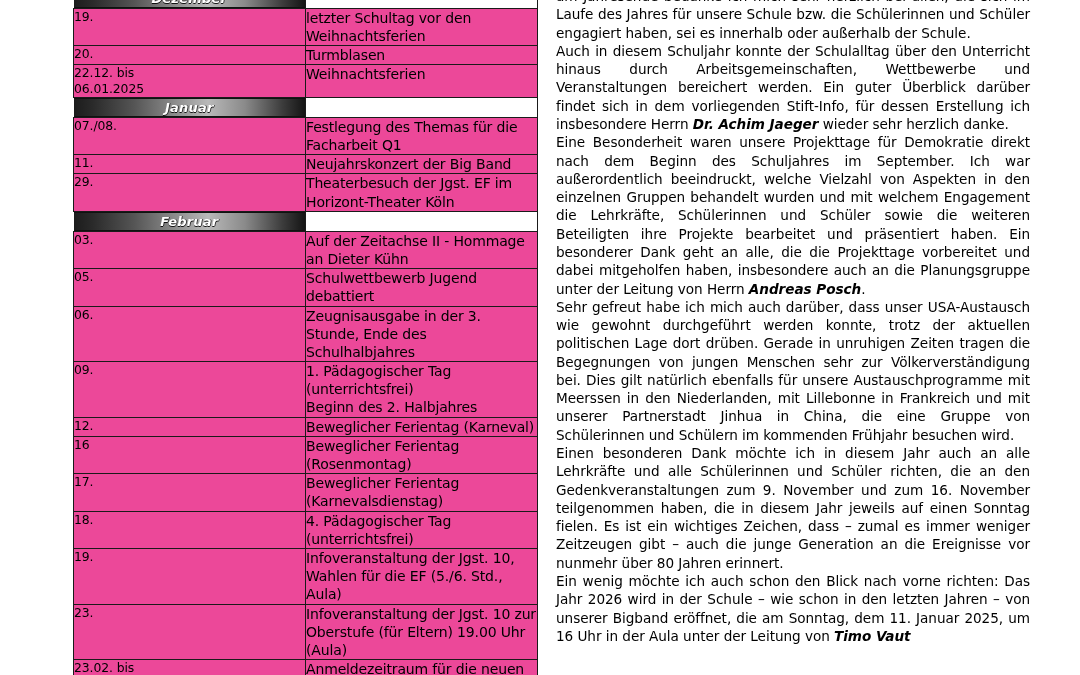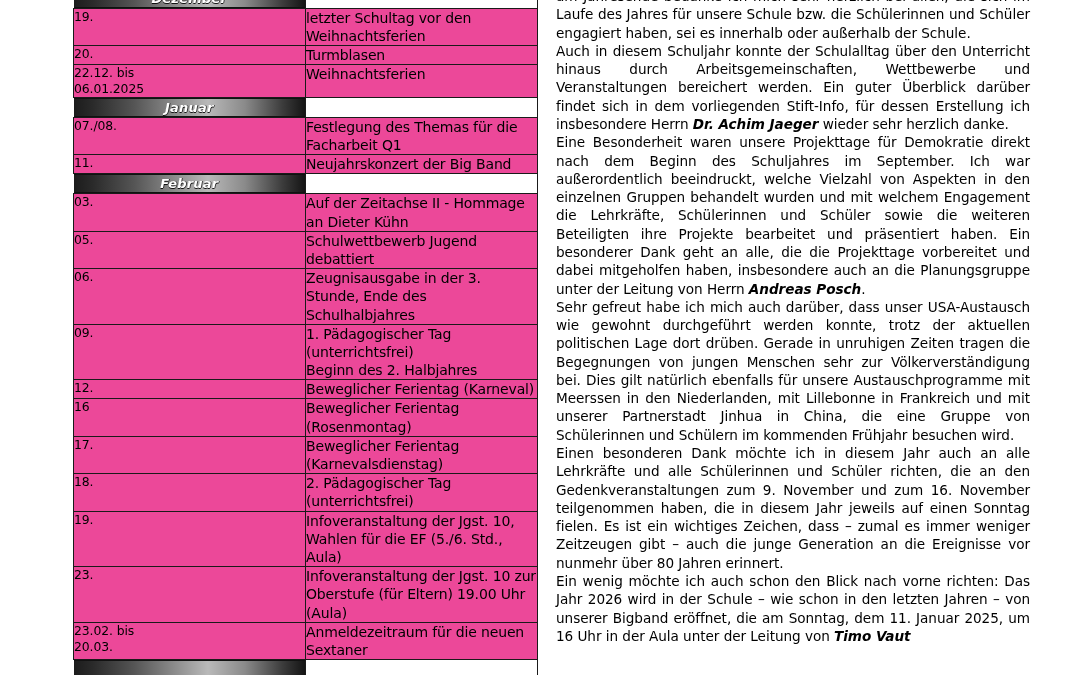--- a/index.html
+++ b/index.html
@@ -149,20 +149,24 @@
             <td class="mempty"></td>
           </tr>
           <tr>
             <td class="date">07./08.</td>
             <td class="event">Festlegung des Themas für die Facharbeit Q1</td>
           </tr>
           <tr>
             <td class="date">11.</td>
             <td class="event">Neujahrskonzert der Big Band</td>
           </tr>
+          <tr>
+            <td class="date">29.</td>
+            <td class="event">Theaterbesuch der Jgst. EF im Horizont-Theater Köln</td>
+          </tr>
           <tr class="month">
             <td class="mbar">
               <div class="month-bar">
                 <span>Februar</span>
               </div>
             </td>
             <td class="mempty"></td>
           </tr>
           <tr>
             <td class="date">03.</td>
@@ -187,21 +191,21 @@
           <tr>
             <td class="date">16</td>
             <td class="event">Beweglicher Ferientag (Rosenmontag)</td>
           </tr>
           <tr>
             <td class="date">17.</td>
             <td class="event">Beweglicher Ferientag (Karnevalsdienstag)</td>
           </tr>
           <tr>
             <td class="date">18.</td>
-            <td class="event">2. Pädagogischer Tag (unterrichtsfrei)</td>
+            <td class="event">4. Pädagogischer Tag (unterrichtsfrei)</td>
           </tr>
           <tr>
             <td class="date">19.</td>
             <td class="event">Infoveranstaltung der Jgst. 10, Wahlen für die EF (5./6. Std., Aula)</td>
           </tr>
           <tr>
             <td class="date">23.</td>
             <td class="event">Infoveranstaltung  der Jgst. 10 zur Oberstufe (für Eltern) 19.00 Uhr (Aula)</td>
           </tr>
           <tr>

